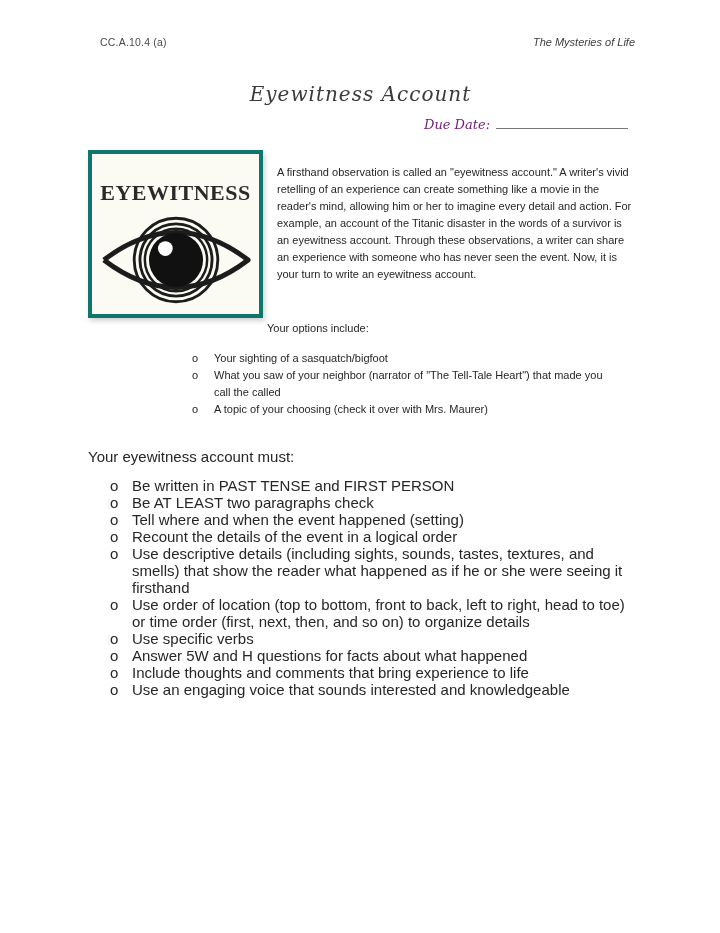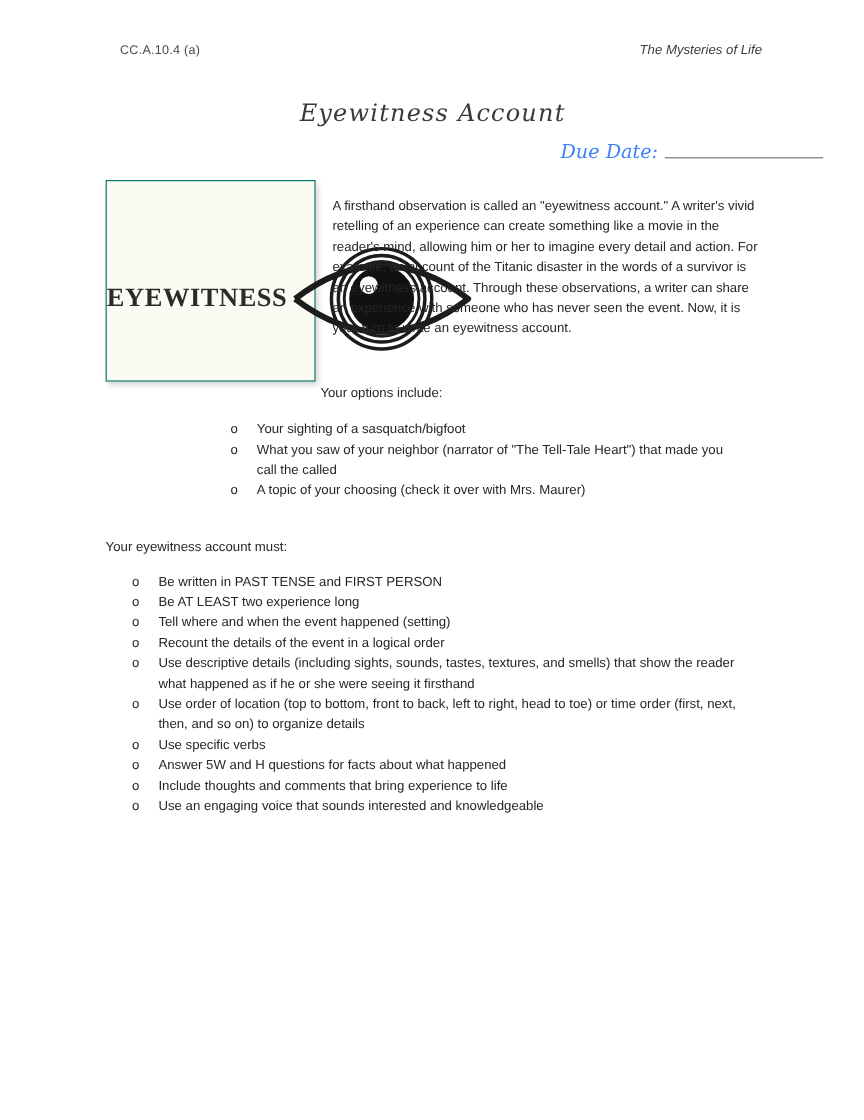--- a/index.html
+++ b/index.html
@@ -15,40 +15,40 @@
   
   .doc-header{position:absolute;top:36px;left:100px;right:85px;display:flex;justify-content:space-between;align-items:center;}
   .hdr-left{font-size:10.5px;color:var(--muted);letter-spacing:.2px;}
   .hdr-right{font-size:11px;color:#3c3c3c;font-style:italic;}
   
   .doc-title{
     position:absolute;top:82px;left:86px;width:549px;text-align:center;
     font-family:"DejaVu Serif",serif;font-style:italic;font-size:20px;color:#3a3a3a;letter-spacing:1px;
   }
   
-  .due-row{position:absolute;top:117px;left:467px;font-family:"DejaVu Serif",serif;font-style:italic;font-size:16px;color:#3b82f6;}
+  .due-row{position:absolute;top:117px;left:424px;font-family:"DejaVu Serif",serif;font-style:italic;font-size:13px;color:#701a75;}
   .due-line{display:inline-block;width:132px;border-bottom:1.5px solid var(--line);height:12px;margin-left:6px;vertical-align:baseline;}
   
   .logo-card{
     position:absolute;top:150px;left:88px;width:175px;height:168px;
-    background:var(--logo-bg);border:1px solid #0f766e;
+    background:var(--logo-bg);border:4px solid #0f766e;
     box-shadow:2px 3px 5px rgba(0,0,0,.18);
-    display:flex;flex-direction:row;align-items:center;justify-content:flex-start;padding-top:28px;
+    display:flex;flex-direction:column;align-items:center;justify-content:flex-start;padding-top:28px;
   }
   .logo-word{
     font-family:"Liberation Serif",serif;font-weight:bold;font-size:22px;color:#2a2a2a;letter-spacing:.5px;line-height:1;
   }
   .logo-eye{margin-top:6px;}
   
   .intro{position:absolute;top:164px;left:277px;width:360px;font-size:11px;line-height:17px;color:var(--text);}
   
   .options{position:absolute;top:320px;left:192px;width:432px;font-size:11px;line-height:17px;}
   .options-heading{margin-left:75px;margin-bottom:13px;}
   
-  .requirements{position:absolute;top:448px;left:88px;width:540px;font-size:11px;line-height:17px;}
+  .requirements{position:absolute;top:448px;left:88px;width:540px;font-size:15px;line-height:17px;}
   .req-heading{margin-bottom:12px;}
   .req-list{margin-left:22px;}
   
   ul.o-list{list-style:none;}
   ul.o-list li{display:flex;align-items:flex-start;}
   .o-marker{width:22px;flex:0 0 22px;text-align:left;color:var(--text);}
   .o-text{flex:1;max-width:500px;}
   .options .o-text{max-width:400px;}
 </style>
 </head>
@@ -103,21 +103,21 @@
 
 <div class="requirements">
   <div class="req-heading">Your eyewitness account must:</div>
   <ul class="o-list req-list">
     <li>
       <span class="o-marker">o</span>
       <span class="o-text">Be written in PAST TENSE and FIRST PERSON</span>
     </li>
     <li>
       <span class="o-marker">o</span>
-      <span class="o-text">Be AT LEAST two experience long</span>
+      <span class="o-text">Be AT LEAST two paragraphs check</span>
     </li>
     <li>
       <span class="o-marker">o</span>
       <span class="o-text">Tell where and when the event happened (setting)</span>
     </li>
     <li>
       <span class="o-marker">o</span>
       <span class="o-text">Recount the details of the event in a logical order</span>
     </li>
     <li>

